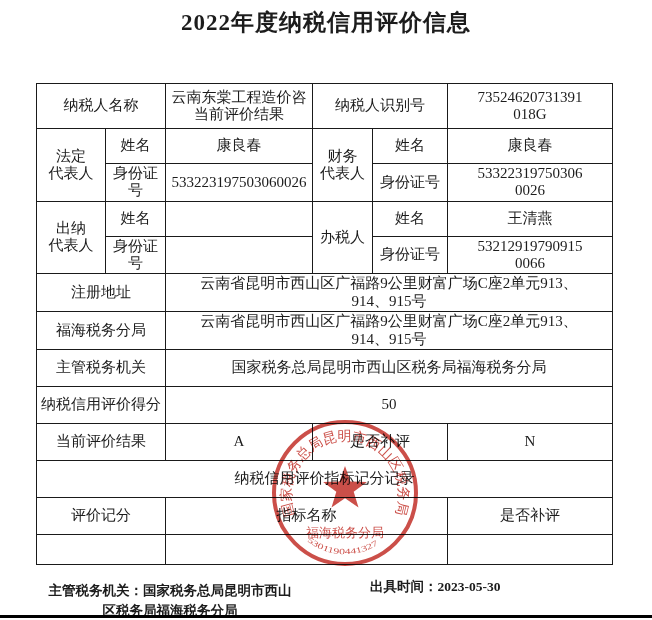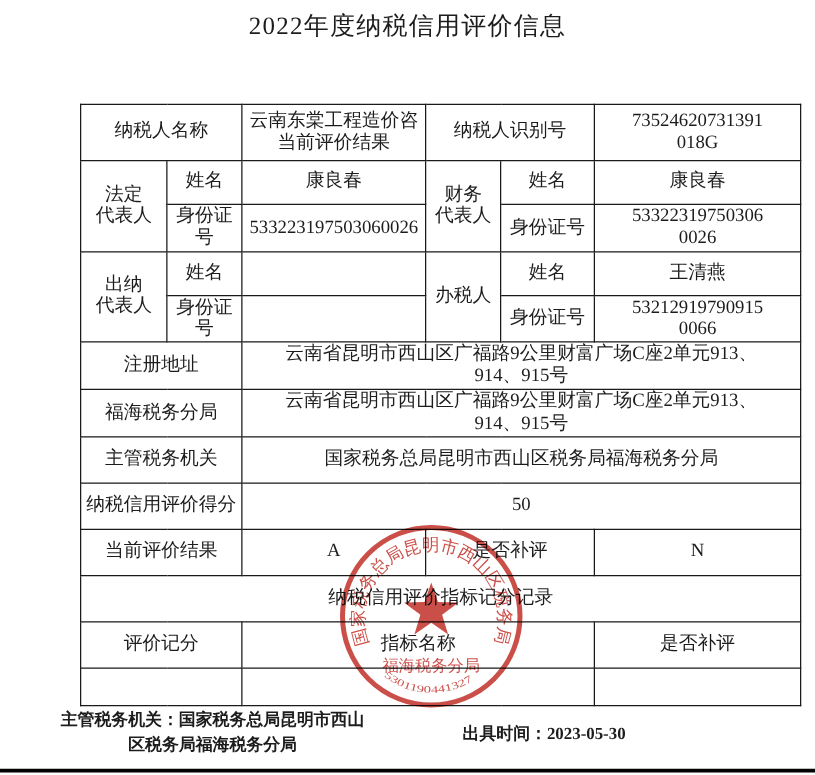--- a/index.html
+++ b/index.html
@@ -3,32 +3,32 @@
 <meta charset="utf-8">
 <style>
   html,body { margin:0; padding:0; }
   body {
     width:652px; height:620px; background:#ffffff; position:relative;
     font-family:"Liberation Serif","DejaVu Serif",serif;
     color:#1c1c1c; overflow:hidden;
   }
   .title {
     position:absolute; top:7px; left:0; width:652px;
-    text-align:center; font-size:20px; font-weight:normal; letter-spacing:1px;
+    text-align:center; font-size:23px; font-weight:bold; letter-spacing:1px;
   }
   table.doc {
     position:absolute; left:36px; top:83px; width:576px;
-    border-collapse:collapse; table-layout:fixed; font-size:15px;margin-left:28px;
+    border-collapse:collapse; table-layout:fixed; font-size:15px;
   }
   table.doc td {
     border:1px solid #1a1a1a; text-align:center; vertical-align:middle;
     padding:1px 4px; line-height:1.15; white-space:pre-line; overflow:hidden;
   }
   .footer-left {
-    position:absolute; left:25px; top:566px; width:290px;
+    position:absolute; left:25px; top:581px; width:290px;
     text-align:center; font-size:13.5px; font-weight:bold;
     white-space:pre-line; line-height:1.5;
   }
   .footer-right {
     position:absolute; left:370px; top:578px;
     font-size:13.5px; font-weight:bold;
   }
   .bottom-rule {
     position:absolute; left:0; top:615px; width:652px; height:3px;
     background:#000;

